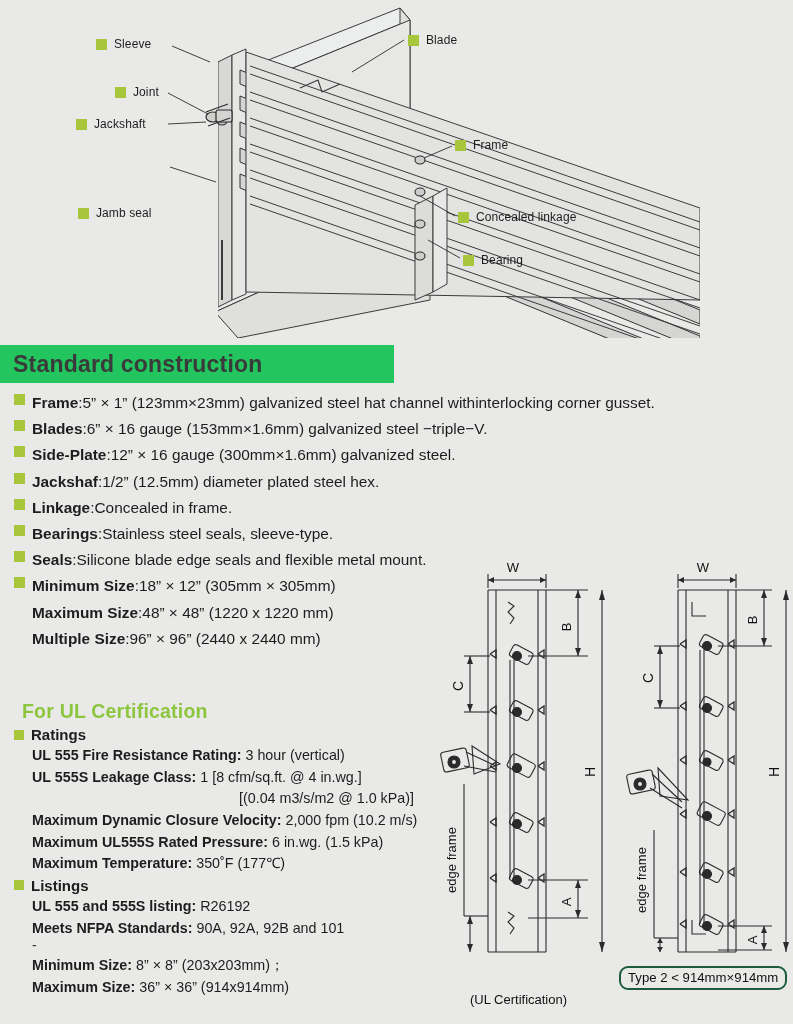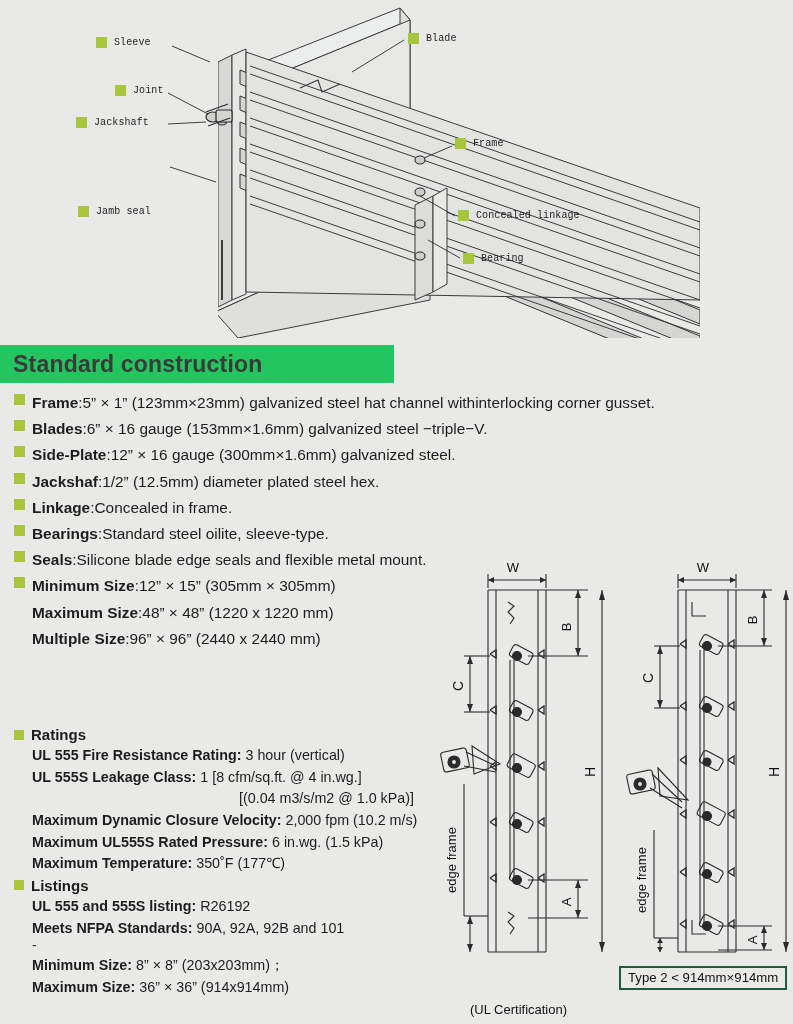--- a/index.html
+++ b/index.html
@@ -18,21 +18,21 @@
     background: #a7c63c; margin-right: 7px; vertical-align: -1px;
     flex: 0 0 auto;
   }
   .bullet.sm { width: 10px; height: 10px; }
 
   
   .iso-area { position: absolute; left: 0; top: 0; width: 793px; height: 338px; }
   .iso-svg { position: absolute; left: 0; top: 0; }
   .callout {
     position: absolute; display: flex; align-items: center;
-    font-size: 10px; color: #1d1d1d; white-space: nowrap; font-family: Liberation Mono, monospace;
+    font-size: 12px; color: #1d1d1d; white-space: nowrap;
   }
   .callout .lbl { letter-spacing: .1px; }
 
   
   .banner {
     position: absolute; left: 0; top: 345px; width: 394px; height: 38px;
     background: #22c55e; display: flex; align-items: center;
   }
   .banner h1 {
     font-size: 23px; font-weight: bold; color: #3a3a3a;
@@ -209,42 +209,43 @@
       <span class="txt"><b>Jackshaf</b><span>:</span><span>1/2” (12.5mm) diameter plated steel hex.</span></span>
     </div>
 
     <div class="spec-row">
       <span class="bullet"></span>
       <span class="txt"><b>Linkage</b><span>:</span><span>Concealed in frame.</span></span>
     </div>
 
     <div class="spec-row">
       <span class="bullet"></span>
-      <span class="txt"><b>Bearings</b><span>:</span><span>Standard steel oilite, sleeve-type.</span></span>
+      <span class="txt"><b>Bearings</b><span>:</span><span>Stainless steel seals, sleeve-type.</span></span>
     </div>
 
     <div class="spec-row">
       <span class="bullet"></span>
       <span class="txt"><b>Seals</b><span>:</span><span>Silicone blade edge seals and flexible metal mount.</span></span>
     </div>
 
     <div class="spec-row">
       <span class="bullet"></span>
-      <span class="txt"><b>Minimum Size</b><span>:</span><span>12” × 15” (305mm × 305mm)</span></span>
+      <span class="txt"><b>Minimum Size</b><span>:</span><span>18” × 12” (305mm × 305mm)</span></span>
     </div>
 
     <div class="spec-row indent">
       <span class="txt"><b>Maximum Size</b><span>:</span><span>48” × 48” (1220 x 1220 mm)</span></span>
     </div>
 
     <div class="spec-row indent">
       <span class="txt"><b>Multiple Size</b><span>:</span><span>96” × 96” (2440 x 2440 mm)</span></span>
     </div>
   </div>
 
+  <div class="ul-head">For UL Certification</div>
 
   <div class="ul-block">
     <div class="ul-sub">
       <span class="bullet sm"></span>
       <span class="t">Ratings</span>
     </div>
 
     <div class="ul-line">
       <b>UL 555 Fire Resistance Rating:</b>
       <span>3 hour (vertical)</span>
@@ -488,17 +489,17 @@
       <text x="141" y="342" font-family="Liberation Sans, sans-serif" font-size="13" fill="#111" text-anchor="middle" transform="rotate(-90 141 342)">A</text>
       <text x="327" y="380" font-family="Liberation Sans, sans-serif" font-size="13" fill="#111" text-anchor="middle" transform="rotate(-90 327 380)">A</text>
 
       <text x="165" y="212" font-family="Liberation Sans, sans-serif" font-size="14" fill="#111" text-anchor="middle" transform="rotate(-90 165 212)">H</text>
       <text x="349" y="212" font-family="Liberation Sans, sans-serif" font-size="14" fill="#111" text-anchor="middle" transform="rotate(-90 349 212)">H</text>
 
       <text x="26" y="300" font-family="Liberation Sans, sans-serif" font-size="13" fill="#111" text-anchor="middle" transform="rotate(-90 26 300)">edge frame</text>
       <text x="216" y="320" font-family="Liberation Sans, sans-serif" font-size="13" fill="#111" text-anchor="middle" transform="rotate(-90 216 320)">edge frame</text>
     </svg>
 
-    <div class="type-cap" style="left:40px; top:432px;margin-top:10px;">(UL Certification)</div>
-    <div class="type-box" style="left:189px; top:406px;">Type 2 &lt; 914mm×914mm</div>
+    <div class="type-cap" style="left:40px; top:432px;">(UL Certification)</div>
+    <div class="type-box" style="left:189px; top:406px;border-radius:9px;">Type 2 &lt; 914mm×914mm</div>
   </div>
 
 </div>
 
 </body></html>

